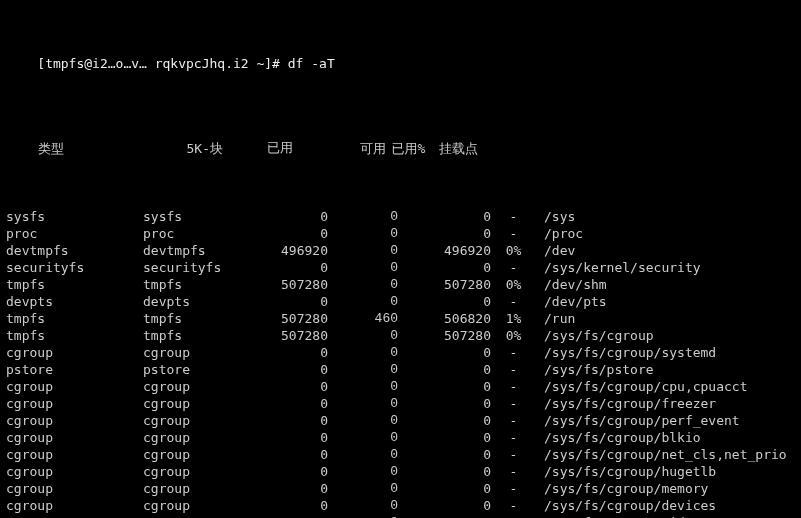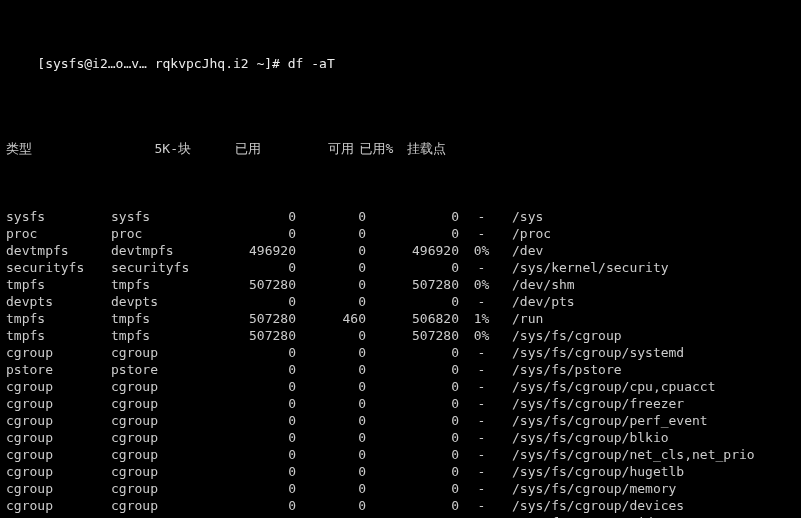--- a/index.html
+++ b/index.html
@@ -15,35 +15,35 @@
     padding: 4px 6px;
     white-space: pre;
     width: 801px;
     height: 518px;
     box-sizing: border-box;
     overflow: hidden;
   }
   .prompt-line span.white { color: #eee; }
   .row { display: flex; }
   .c-fs    { width: 105px; }
-  .c-type  { width: 105px; }
+  .c-type  { width: 105px; margin-left: 32px; }
   .c-blk   { width: 80px; text-align: right; }
-  .c-used  { width: 70px; text-align: right; }
+  .c-used  { width: 70px; text-align: right; font-family: Liberation Mono, monospace; }
   .c-avail { width: 80px; text-align: right; padding-left: 13px; }
   .c-pct   { width: 45px; text-align: center; }
   .c-mnt   { padding-left: 8px; }
   .hdr .c-blk, .hdr .c-used, .hdr .c-avail, .hdr .c-pct { }
   .hdr { color: #ccc; }
 </style>
 </head>
 <body>
 
 <div class="terminal">
   <div class="prompt-line">
-    <span class="white">[sysfs@i2…o…v… rqkvpcJhq.i2 ~]#</span> <span class="white">df -aT</span>
+    <span class="white">[tmpfs@i2…o…v… rqkvpcJhq.i2 ~]#</span> <span class="white">df -aT</span>
   </div>
 
   <div class="row hdr">
     <span class="c-type">类型</span>
     <span class="c-blk">5K-块</span>
     <span class="c-used">已用</span>
     <span class="c-avail">可用</span>
     <span class="c-pct">已用%</span>
     <span class="c-mnt">挂载点</span>
   </div>

